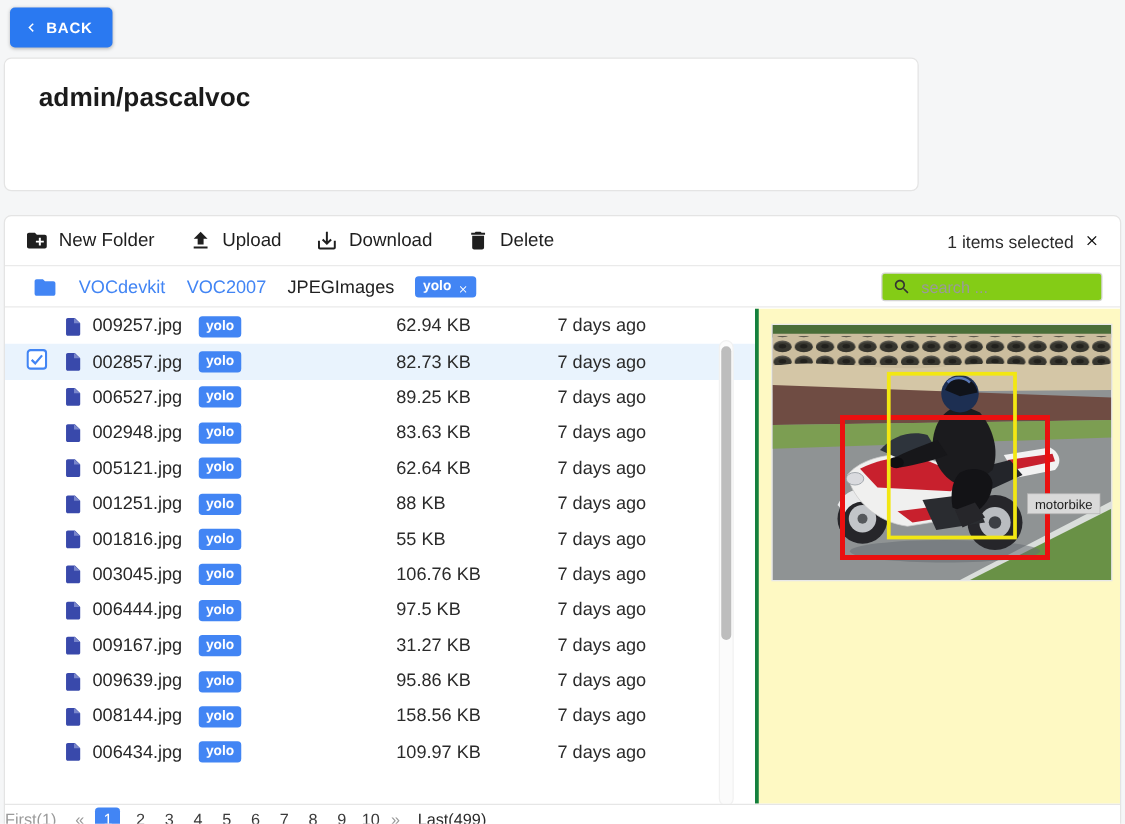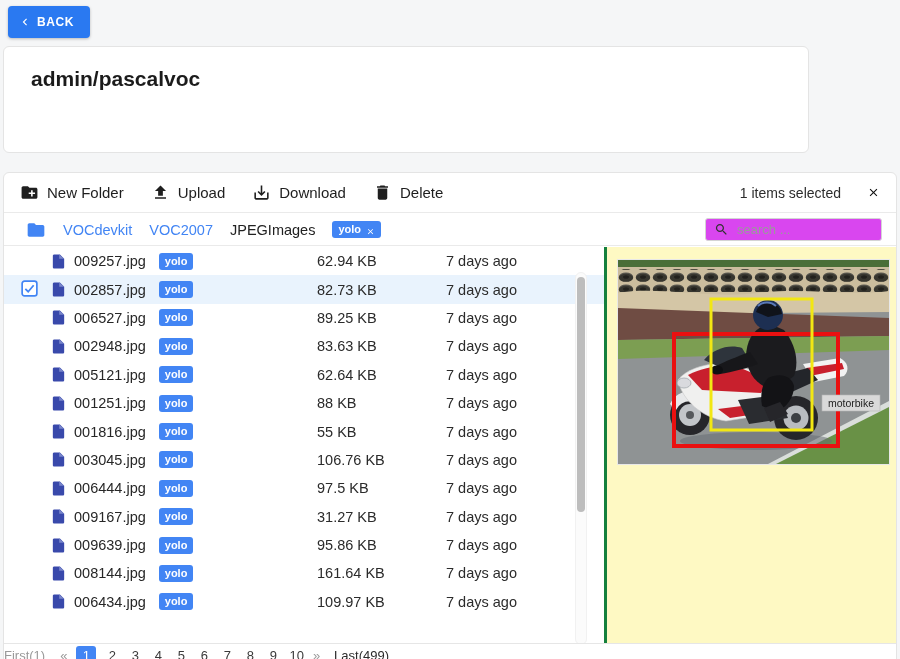--- a/index.html
+++ b/index.html
@@ -7,44 +7,44 @@
   body { font-family:"Liberation Sans", sans-serif; background:#f5f6f7; position:relative; color:#222; }
 
   
   .back-btn { position:absolute; left:8px; top:6px; height:32px; padding:0 16px 0 10px;
     background:var(--accent); border:none; border-radius:4px; color:#fff; font-size:12px;
     font-weight:bold; letter-spacing:.6px; display:flex; align-items:center; gap:5px;
     box-shadow:0 1px 3px rgba(0,0,0,.25); cursor:pointer; font-family:inherit; }
 
   
   .card { background:#fff; border:1px solid #e4e4e4; border-radius:6px; position:absolute; }
-  .card-title { left:3px; top:46px; width:806px; height:107px; }
+  .card-title { left:3px; top:46px; width:732px; height:107px; }
   .ds-title { margin:20px 0 0 27px; font-size:21px; font-weight:bold; color:#1b1b1b; }
   .ds-desc { margin:15px 0 0 28px; font-style:italic; color:#9e9e9e; font-size:14px; cursor:text; }
 
   
   .card-main { left:3px; top:160px; width:894px; height:496px; overflow:hidden;margin-top:12px; }
 
   .toolbar { position:absolute; top:0; left:0; right:0; height:40px; border-bottom:1px solid #eaeaea;
     display:flex; align-items:center; padding:0 16px; gap:27px; }
   .tool-item { display:flex; align-items:center; gap:8px; font-size:15px; color:#1e1e1e; cursor:pointer; }
   .tool-item svg { width:19px; height:19px; fill:#1f1f1f; }
-  .sel-group { margin-left:auto; display:flex; align-items:center; gap:26px; font-size:14px; color:#2c2c2c; }
+  .sel-group { margin-left:auto; display:flex; align-items:center; gap:8px; font-size:14px; color:#2c2c2c; }
   .sel-clear svg { width:13px; height:13px; fill:#111; display:block; cursor:pointer; }
 
   .crumbrow { position:absolute; top:41px; left:0; right:0; height:32px; border-bottom:1px solid #eaeaea;
     display:flex; align-items:center; padding:0 14px 0 22px; gap:17px; }
   .crumbrow .foldericon { width:20px; height:20px; fill:var(--link); }
   .crumb-link { color:var(--link); font-size:14.5px; cursor:pointer; }
   .crumb-current { color:#212121; font-size:14.5px; }
   .chip { background:var(--chip); color:#fff; font-size:11px; font-weight:bold; padding:2px 6px;
     border-radius:3px; display:inline-flex; align-items:flex-end; gap:5px; line-height:13px; }
   .chip svg { width:9px; height:9px; fill:#fff; cursor:pointer; }
   .searchbox { margin-left:auto; width:177px; height:23px; border:1px solid #d4d4d4; border-radius:3px;
-    display:flex; align-items:center; padding:0 8px; gap:8px; background:#d946ef; }
+    display:flex; align-items:center; padding:0 8px; gap:8px; background:#84cc16; }
   .searchbox svg { width:15px; height:15px; fill:#333; flex:none; }
   .searchbox input { border:none; outline:none; width:100%; font-size:13px; color:#333;
     font-family:inherit; background:transparent; }
   .searchbox input::placeholder { color:#9a9a9a; }
 
   
   .table-area { position:absolute; top:74px; left:0; width:600px; bottom:24px; }
   .thead, .trow { display:grid; grid-template-columns:44px 265px 133px 130px; align-items:center; }
   .thead { height:29px; border-bottom:1px solid #ececec; font-weight:bold; font-size:14.5px; color:#1d1d1d; }
   .trow { height:28.4px; font-size:14.5px; color:#2b2b2b; cursor:pointer; }
@@ -398,21 +398,21 @@
         </span>
       </div>
       <div class="cell name">
         <svg class="ficon" viewBox="0 0 24 24">
               <path fill="var(--file-icon)" d="M6 2c-1.1 0-1.99.9-1.99 2L4 20c0 1.1.89 2 1.99 2H18c1.1 0 2-.9 2-2V8l-6-6H6z"></path>
               <polygon fill="var(--file-icon-fold)" points="13,2 13,8 20,8"></polygon>
             </svg>
         <span class="fname">008144.jpg</span>
         <span class="chip fchip">yolo</span>
       </div>
-      <div class="cell size fsize">161.64 KB</div>
+      <div class="cell size fsize">158.56 KB</div>
       <div class="cell mod fmod">7 days ago</div>
     </div>
 
     <div class="trow">
       <div class="cell check">
         <span class="cb rowcheck" style="visibility: hidden;">
           <svg viewBox="0 0 18 18">
                 <rect x="1.2" y="1.2" width="15.6" height="15.6" rx="2.5" fill="#fff" stroke="#4285f4" stroke-width="1.8"></rect>
                 <path d="M4.6 9.4l3 3 5.8-6.8" fill="none" stroke="#4285f4" stroke-width="1.9"></path>
               </svg>

